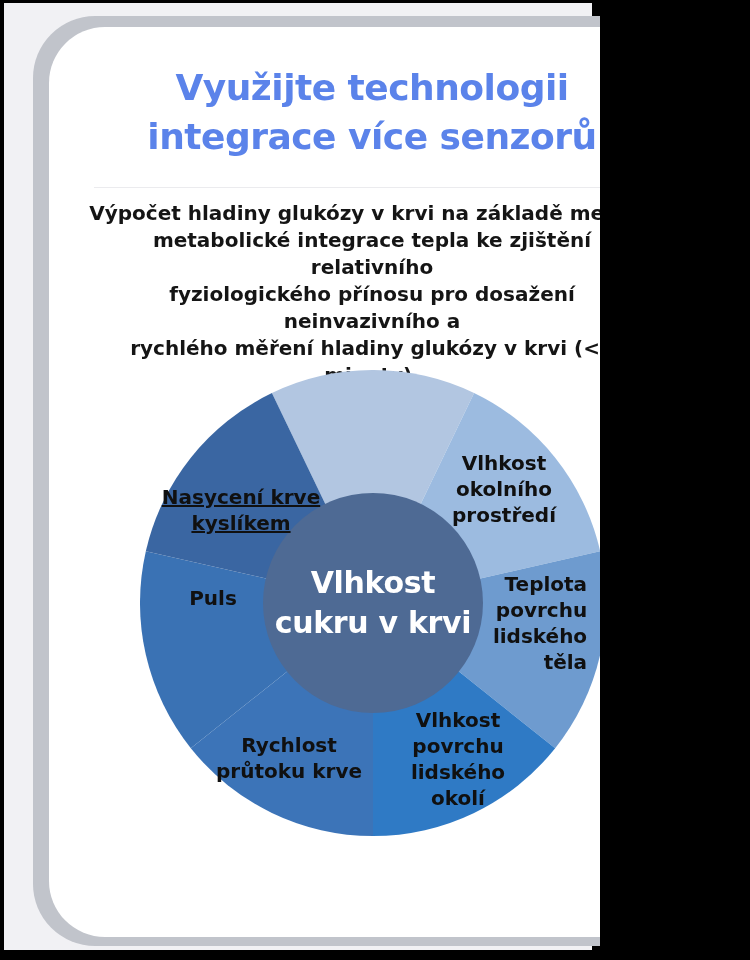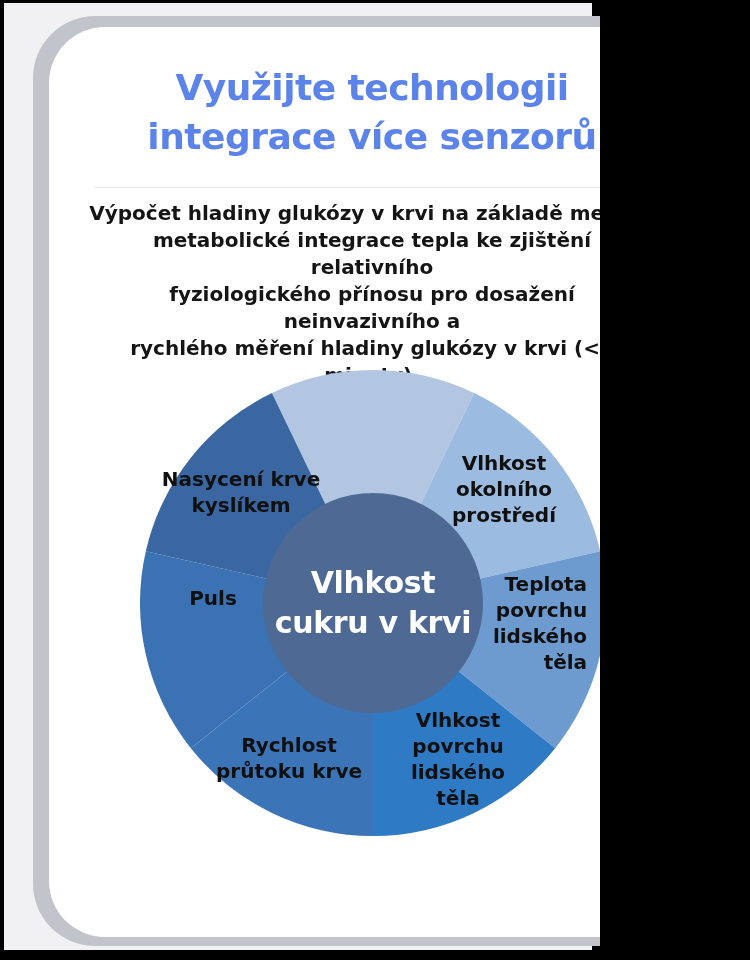--- a/index.html
+++ b/index.html
@@ -16,21 +16,21 @@
     font-size:20px;line-height:27px;font-weight:600;color:#151515;white-space:pre-line;}
   .pie-svg{position:absolute;left:140px;top:370px;width:466px;height:466px;}
   .seg-label{position:absolute;transform:translate(-50%,-50%);text-align:center;
     font-size:20px;line-height:26px;font-weight:700;color:#101010;white-space:pre-line;}
   .s1{left:373px;top:426px;}
   .s2{left:504px;top:489px;}
   .s3{left:540px;top:623px;text-align:right;}
   .s4{left:458px;top:759px;}
   .s5{left:289px;top:758px;}
   .s6{left:213px;top:598px;}
-  .s7{left:241px;top:492px;}
+  .s7{left:241px;top:510px;text-decoration:underline;}
   .center-label{position:absolute;left:373px;top:603px;transform:translate(-50%,-50%);
     text-align:center;font-size:30px;line-height:40px;font-weight:800;color:#ffffff;
     white-space:pre-line;letter-spacing:-0.3px;}
 </style>
 </head>
 <body>
 
 <div class="stage">
   <div class="bg"></div>
   <div class="backing"></div>
@@ -56,21 +56,21 @@
       <circle cx="233" cy="233" r="110" fill="#4e6a94"></circle>
     </svg>
 
   <div class="seg-label s2">Vlhkost
 okolního
 prostředí</div>
   <div class="seg-label s3">Teplota
 povrchu
 lidského těla</div>
   <div class="seg-label s4">Vlhkost povrchu
-lidského těla</div>
+lidského okolí</div>
   <div class="seg-label s5">Rychlost
 průtoku krve</div>
   <div class="seg-label s6">Puls</div>
   <div class="seg-label s7">Nasycení krve
 kyslíkem</div>
 
   <div class="center-label">Vlhkost
 cukru v krvi</div>
 </div>
 

